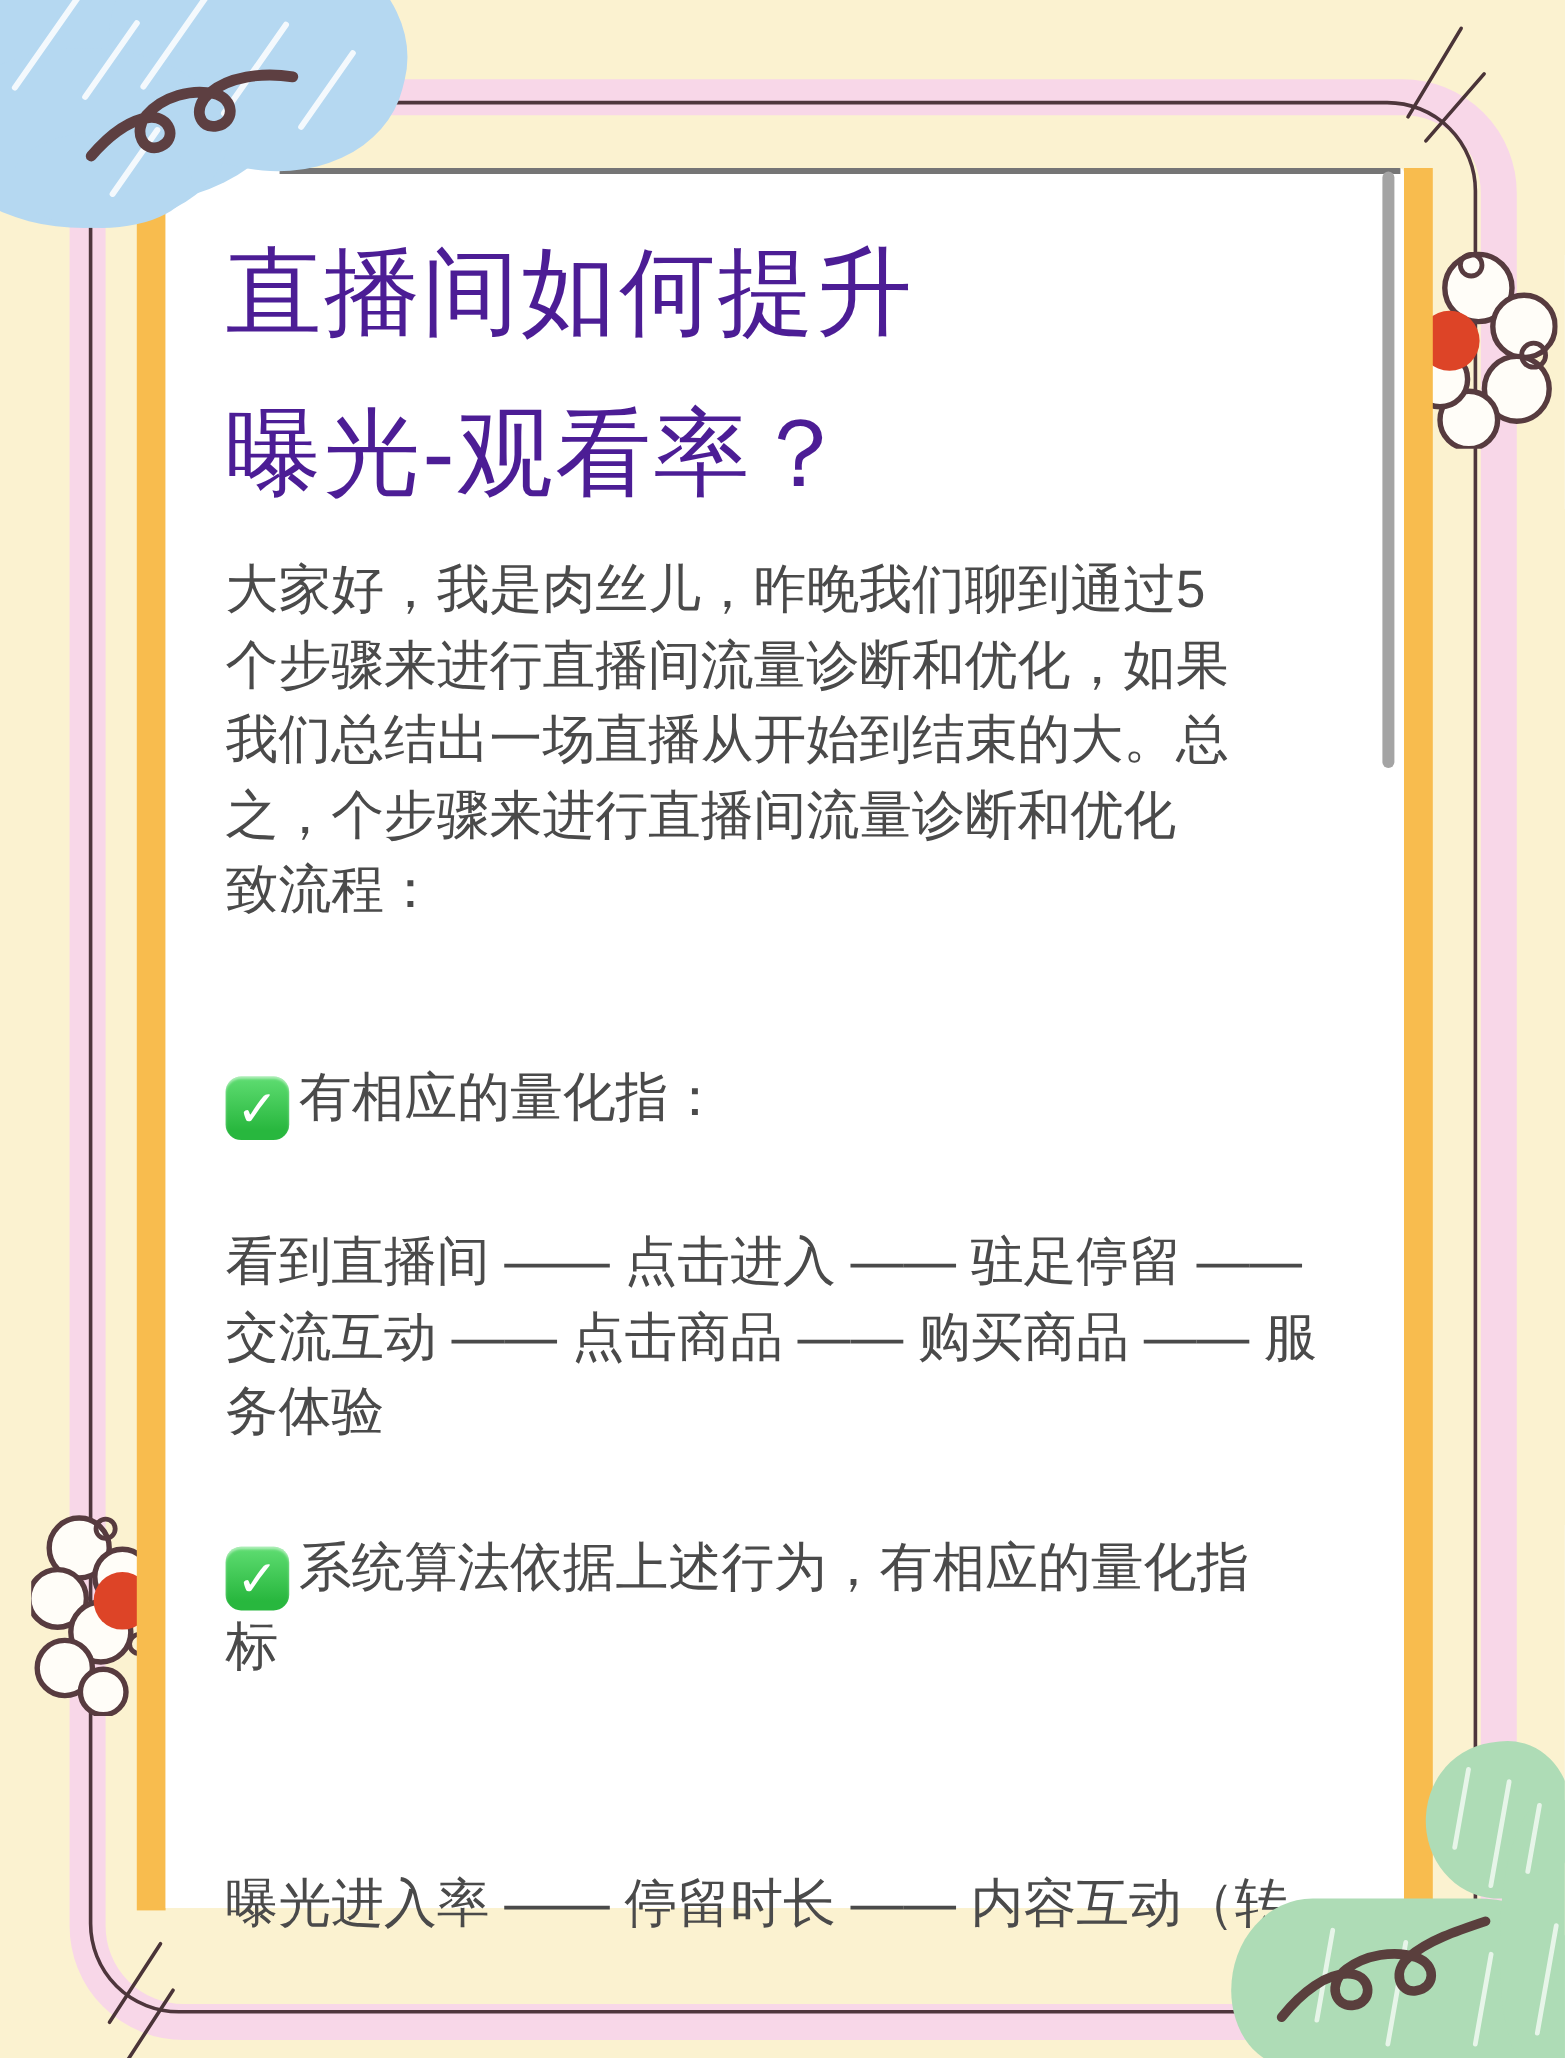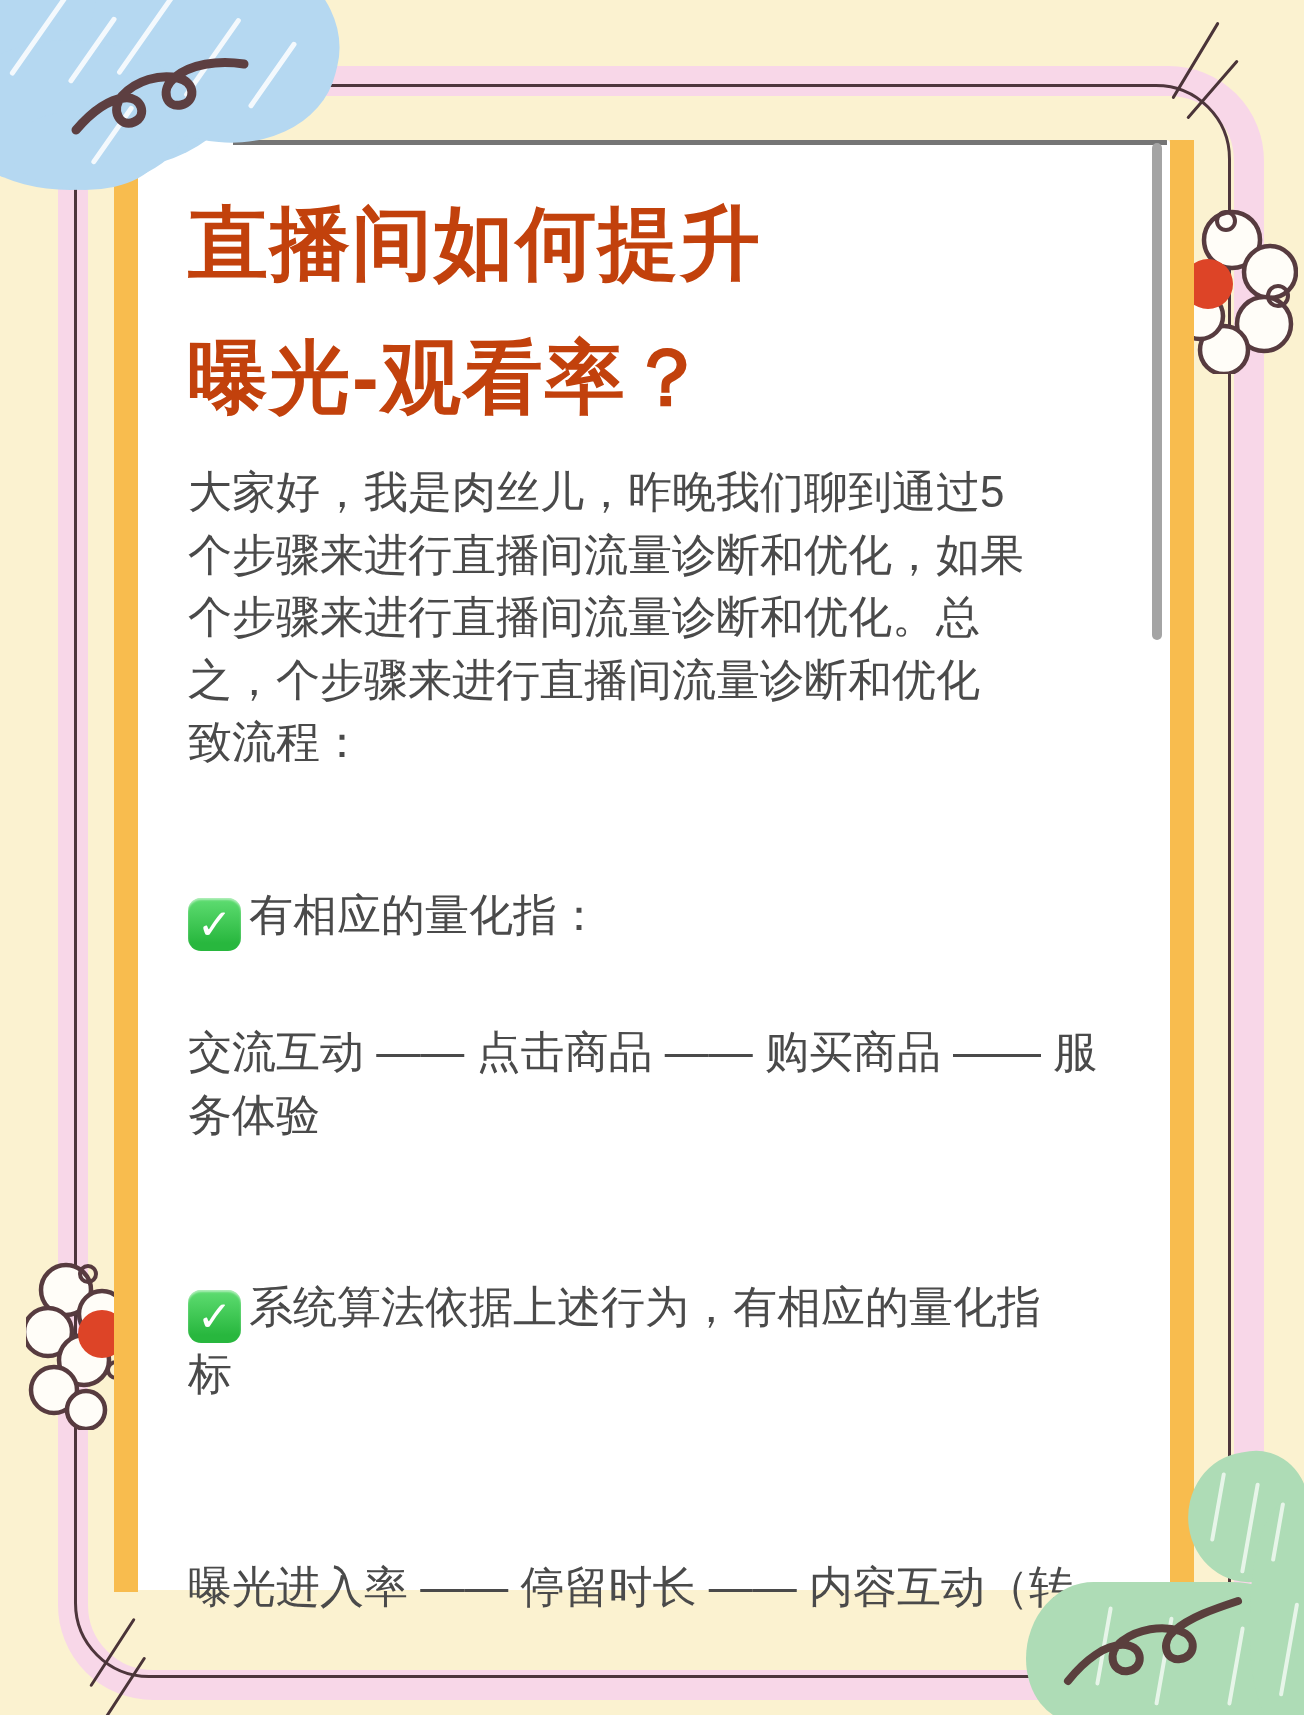--- a/index.html
+++ b/index.html
@@ -34,21 +34,21 @@
     position:absolute;left:95px;right:3px;top:0;height:5px;
     background:#5d5d5d;opacity:.85;
   }
   .scrollbar{
     left:1152px;top:143px;width:10px;height:497px;background:#a4a4a4;
     border-radius:6px;z-index:6;
   }
 
   
   .title{
-    left:188px;top:177px;z-index:7;color:#c2410c;font-weight:700;
+    left:188px;top:177px;z-index:7;color:#4c1d95;font-weight:400;
     font-size:80px;line-height:134px;letter-spacing:2px;white-space:nowrap;
   }
   .tblock{left:188px;z-index:7;color:#4a4a4a;font-size:44px;line-height:62.5px;}
   .tblock .line{white-space:nowrap;}
   .intro{top:441px;margin-top:20px;}
   .sec1{top:884px;}
   .flow1{top:1021px;}
   .sec2{top:1276px;}
   .flow2{top:1556px;}
   .check{
@@ -147,32 +147,33 @@
 <div class="abs scrollbar"></div>
 
 <div class="abs title">
   <div class="line">直播间如何提升</div>
   <div class="line">曝光-观看率？</div>
 </div>
 
 <div class="abs tblock intro">
   <div class="line">大家好，我是肉丝儿，昨晚我们聊到通过5</div>
   <div class="line">个步骤来进行直播间流量诊断和优化，如果</div>
-  <div class="line">个步骤来进行直播间流量诊断和优化。总</div>
+  <div class="line">我们总结出一场直播从开始到结束的大。总</div>
   <div class="line">之，个步骤来进行直播间流量诊断和优化</div>
   <div class="line">致流程：</div>
 </div>
 
 <div class="abs tblock sec1">
   <div class="line">
     <span class="check">✓</span><span>有相应的量化指：</span>
   </div>
 </div>
 
 <div class="abs tblock flow1">
+  <div class="line">看到直播间 —— 点击进入 —— 驻足停留 ——</div>
   <div class="line">交流互动 —— 点击商品 —— 购买商品 —— 服</div>
   <div class="line">务体验</div>
 </div>
 
 <div class="abs tblock sec2">
   <div class="line">
     <span class="check">✓</span><span>系统算法依据上述行为，有相应的量化指</span>
   </div>
   <div class="line">标</div>
 </div>

